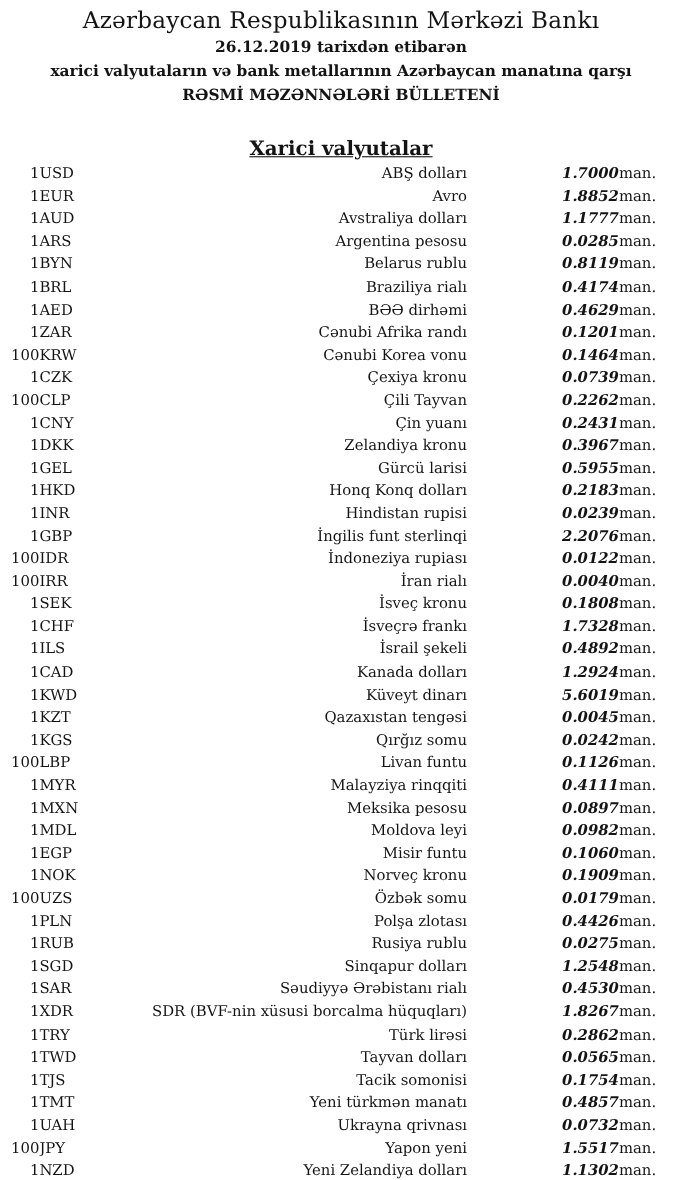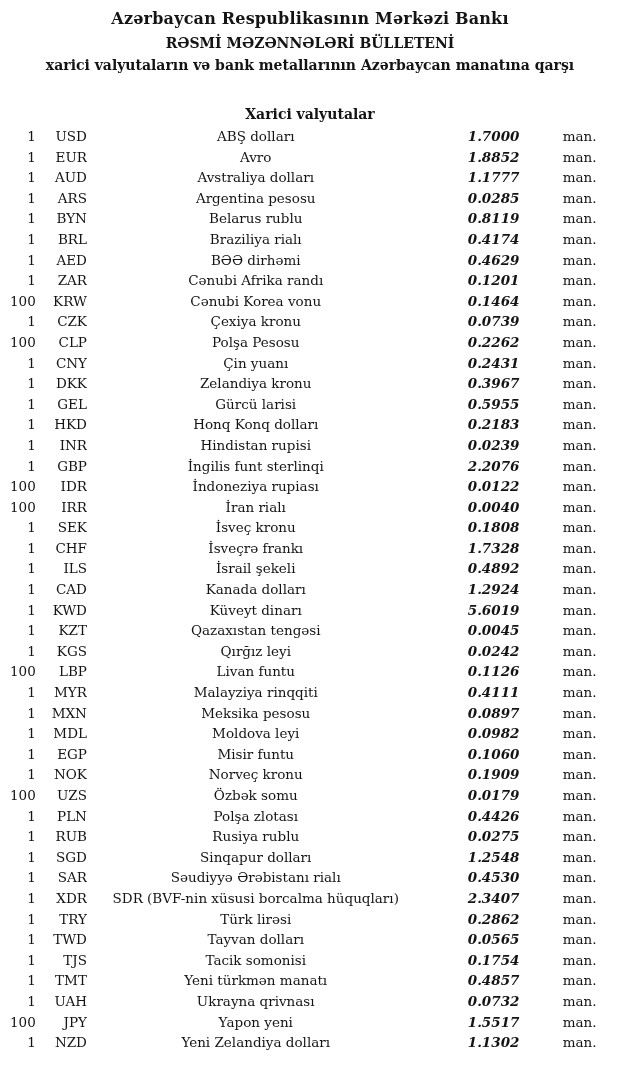--- a/index.html
+++ b/index.html
@@ -16,67 +16,69 @@
   .page {
     width: 620px;
     height: 1073px;
     background: #ffffff;
   }
   .doc-header {
     text-align: center;
     padding-top: 5px;
   }
   .bank-title {
-    font-size: 16px;
-    font-weight: bold;
+    font-size: 21px;
+    font-weight: normal;
     line-height: 27px;
     letter-spacing: 0.2px;
   }
   .header-line {
     font-size: 14px;
     font-weight: bold;
     line-height: 22px;
   }
   .section-title {
     text-align: center;
-    font-size: 14px;
+    font-size: 18px;
     font-weight: bold;
     line-height: 20px;
     margin-top: 28px;
+    text-decoration: underline;
   }
   table.rates {
     width: 620px;
     border-collapse: collapse;
     table-layout: fixed;
     margin-top: 2px;
   }
   table.rates td {
     font-size: 13.5px;
     line-height: 20.6px;
     height: 20.6px;
     padding: 0;
     vertical-align: middle;
     white-space: nowrap;
     overflow: hidden;
   }
   td.qty   { width: 35px;  text-align: right; }
-  td.code  { width: 50px;  text-align: right; }
-  td.name  { width: 330px; text-align: center; padding-left: 8px; margin-top: 36px; }
-  td.rate  { width: 135px; text-align: center; font-weight: bold; font-style: italic; margin-top: 45px; }
+  td.code  { width: 50px;  text-align: left; }
+  td.name  { width: 330px; text-align: right; padding-left: 8px; margin-top: 36px; }
+  td.rate  { width: 135px; text-align: right; font-weight: bold; font-style: italic; margin-top: 45px; }
   td.unit  { width: 56px;  text-align: left; padding-left: 12px; }
 </style>
 </head>
 <body>
 
 <div class="page">
 
   <div class="doc-header">
     <div class="bank-title">Azərbaycan Respublikasının Mərkəzi Bankı</div>
+    <div class="header-line">26.12.2019 tarixdən etibarən</div>
+    <div class="header-line">xarici valyutaların və bank metallarının Azərbaycan manatına qarşı</div>
     <div class="header-line">RƏSMİ MƏZƏNNƏLƏRİ BÜLLETENİ</div>
-    <div class="header-line">xarici valyutaların və bank metallarının Azərbaycan manatına qarşı</div>
   </div>
 
   <div class="section-title">Xarici valyutalar</div>
 
   <table class="rates">
     <tbody id="rates-body">
     <tr>
       <td class="qty">1</td>
       <td class="code">USD</td>
       <td class="name">ABŞ dolları</td>
@@ -152,21 +154,21 @@
       <td class="qty">1</td>
       <td class="code">CZK</td>
       <td class="name">Çexiya kronu</td>
       <td class="rate">0.0739</td>
       <td class="unit">man.</td>
     </tr>
 
     <tr>
       <td class="qty">100</td>
       <td class="code">CLP</td>
-      <td class="name">Polşa Pesosu</td>
+      <td class="name">Çili Tayvan</td>
       <td class="rate">0.2262</td>
       <td class="unit">man.</td>
     </tr>
 
     <tr>
       <td class="qty">1</td>
       <td class="code">CNY</td>
       <td class="name">Çin yuanı</td>
       <td class="rate">0.2431</td>
       <td class="unit">man.</td>
@@ -272,21 +274,21 @@
       <td class="qty">1</td>
       <td class="code">KZT</td>
       <td class="name">Qazaxıstan tengəsi</td>
       <td class="rate">0.0045</td>
       <td class="unit">man.</td>
     </tr>
 
     <tr>
       <td class="qty">1</td>
       <td class="code">KGS</td>
-      <td class="name">Qırğız leyi</td>
+      <td class="name">Qırğız somu</td>
       <td class="rate">0.0242</td>
       <td class="unit">man.</td>
     </tr>
 
     <tr>
       <td class="qty">100</td>
       <td class="code">LBP</td>
       <td class="name">Livan funtu</td>
       <td class="rate">0.1126</td>
       <td class="unit">man.</td>
@@ -369,21 +371,21 @@
       <td class="code">SAR</td>
       <td class="name">Səudiyyə Ərəbistanı rialı</td>
       <td class="rate">0.4530</td>
       <td class="unit">man.</td>
     </tr>
 
     <tr>
       <td class="qty">1</td>
       <td class="code">XDR</td>
       <td class="name">SDR (BVF-nin xüsusi borcalma hüquqları)</td>
-      <td class="rate">2.3407</td>
+      <td class="rate">1.8267</td>
       <td class="unit">man.</td>
     </tr>
 
     <tr>
       <td class="qty">1</td>
       <td class="code">TRY</td>
       <td class="name">Türk lirəsi</td>
       <td class="rate">0.2862</td>
       <td class="unit">man.</td>
     </tr>

